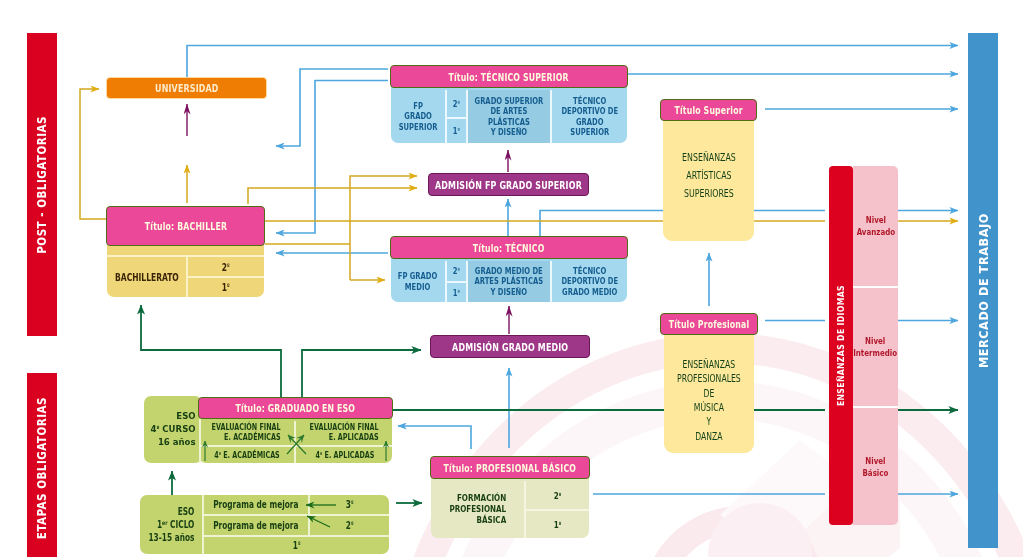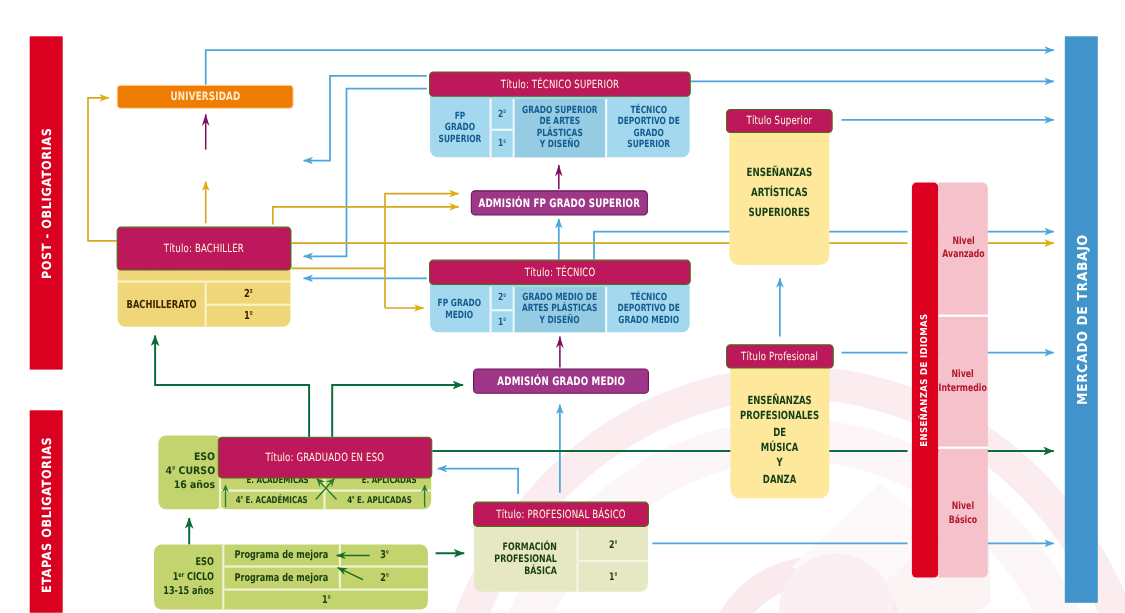--- a/index.html
+++ b/index.html
@@ -18,35 +18,35 @@
     writing-mode:vertical-rl;transform:rotate(180deg);white-space:nowrap;}
 
   
   .market{background:#4193cb;z-index:5;}
   .market span{display:block;color:#fff;font-weight:bold;font-size:12.5px;letter-spacing:.6px;
     writing-mode:vertical-rl;transform:rotate(180deg);white-space:nowrap;}
 
   .pill{border-radius:4px;z-index:4;}
   .orangebox{background:#ef7d04;border:1.5px solid #fcd9a0;color:#fdeccd;font-weight:bold;font-size:10.5px;letter-spacing:.2px;white-space:nowrap;}
   .purplebox{background:#9e3787;border:1.5px solid #6b1759;color:#fff;font-weight:bold;font-size:10.5px;letter-spacing:.2px;white-space:nowrap;}
-  .greenhdr{background:#be185d;border:1.4px solid #4f6e14;color:#fcfbdd;font-weight:normal;font-size:10.3px;letter-spacing:.2px;white-space:nowrap;}
+  .greenhdr{background:#ec4899;border:1.4px solid #4f6e14;color:#fcfbdd;font-weight:bold;font-size:10.3px;letter-spacing:.2px;white-space:nowrap;}
 
   .grp{z-index:3;}
   .yellowbody{background:#efd678;border-radius:0 0 7px 7px;}
   .bluebody{background:#a4d8ef;border-radius:0 0 7px 7px;}
   .palegreenbody{background:#e6e7c3;border-radius:0 0 7px 7px;}
   .olivebody{background:#c3d46e;border-radius:0 0 7px 7px;}
   .creambody{background:#fde89b;border-radius:0 0 9px 9px;}
 
   .cell{position:absolute;box-sizing:border-box;display:flex;align-items:center;justify-content:center;text-align:center;}
   .ln{white-space:pre;line-height:1.13;}
 
   .t-brown{color:#3a2406;font-weight:bold;}
   .t-blue{color:#155d8e;font-weight:bold;}
-  .t-green{color:#123f17;font-weight:bold;justify-content:center;}
+  .t-green{color:#123f17;font-weight:normal;justify-content:center;}
   .t-dgreen{color:#173f12;font-weight:bold;text-align:right;}
   .t-pink{color:#b2182b;font-weight:bold;}
   .ordsup{font-size:0.62em;vertical-align:0.42em;}
 </style>
 </head>
 <body>
 
 <div id="stage">
 
   <svg class="wm" viewBox="0 0 1023 557">
@@ -257,21 +257,21 @@
   <div class="abs olivebody ctr" style="left:144px;top:396px;width:58px;height:67px;border-radius:7px;">
     <div class="ln t-dgreen" style="font-size:9.5px;line-height:1.35;">
       <span>ESO
 4<span class="ordsup">º</span> CURSO
 16 años</span>
     </div>
   </div>
 
   <div class="abs grp" style="left:198px;top:397px;width:195px;height:66px;">
     <div class="abs olivebody" style="left:1px;top:11px;width:193px;height:55px;"></div>
-    <div class="abs pill greenhdr ctr" style="left:0;top:0;width:195px;height:38px;">
+    <div class="abs pill greenhdr ctr" style="left:0;top:0;width:195px;height:22px;">
       <span>Título: GRADUADO EN ESO</span>
     </div>
     <div class="abs" style="left:1px;top:22px;width:2px;height:44px;background:#eef3d2;"></div>
     <div class="cell ln t-dgreen" style="left:1px;top:24px;width:95px;height:24px;font-size:8.5px;">
       <span>EVALUACIÓN FINAL
 E. ACADÉMICAS</span>
     </div>
     <div class="cell ln t-dgreen" style="left:99px;top:24px;width:95px;height:24px;font-size:8.5px;">
       <span>EVALUACIÓN FINAL
 E. APLICADAS</span>

